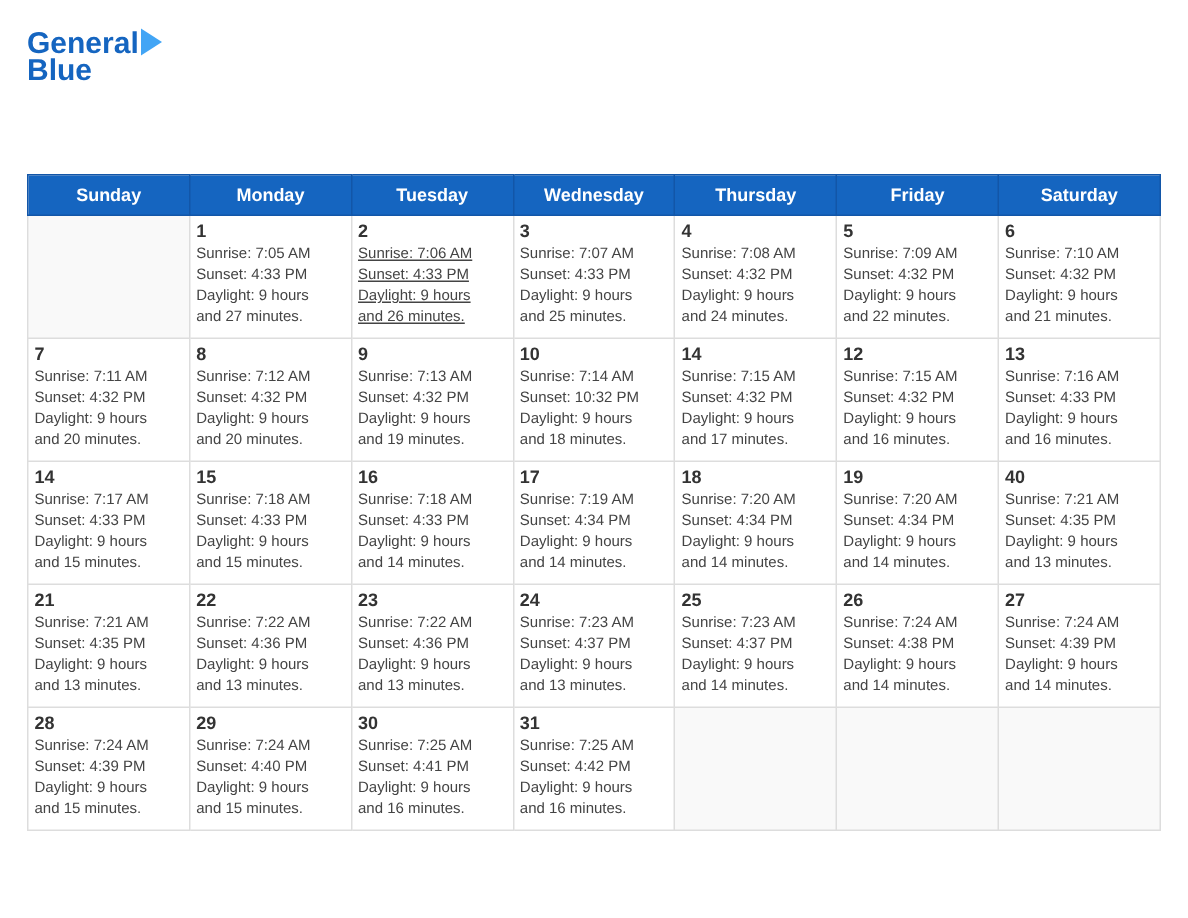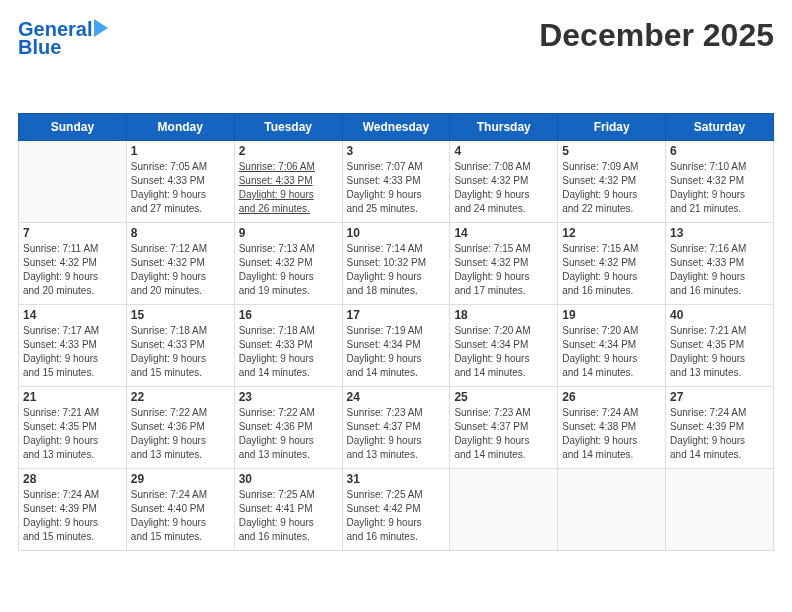--- a/index.html
+++ b/index.html
@@ -9,20 +9,21 @@
       font-family: Arial, sans-serif;
       background: #fff;
       overflow: hidden;
     }
     .page {
       width: 792px;
       height: 564px;
       padding: 18px 18px 10px 18px;
       display: flex;
       flex-direction: column;
+      justify-content: space-between;
     }
     .header {
       display: flex;
       justify-content: space-between;
       align-items: flex-start;
       margin-bottom: 10px;
     }
     .logo {
       display: flex;
       flex-direction: column;
@@ -100,21 +101,20 @@
     <div class="logo">
       <div class="logo-row">
         <span class="logo-text">
           <span class="blue">General</span>
         </span>
         <div style="width:0;height:0;border-top:9px solid transparent;border-bottom:9px solid transparent;border-left:14px solid #42a5f5;margin-left:2px;margin-top:-2px;"></div>
       </div>
       <span class="logo-text" style="color:#1565c0;font-size:20px;font-weight:bold;margin-top:-4px;">Blue</span>
     </div>
     <div class="title-block">
-      <h1>December 2025</h1>
     </div>
   </div>
 
   <table>
     <thead>
       <tr>
       <th>Sunday</th>
           <th>Monday</th>
           <th>Tuesday</th>
           <th>Wednesday</th>

